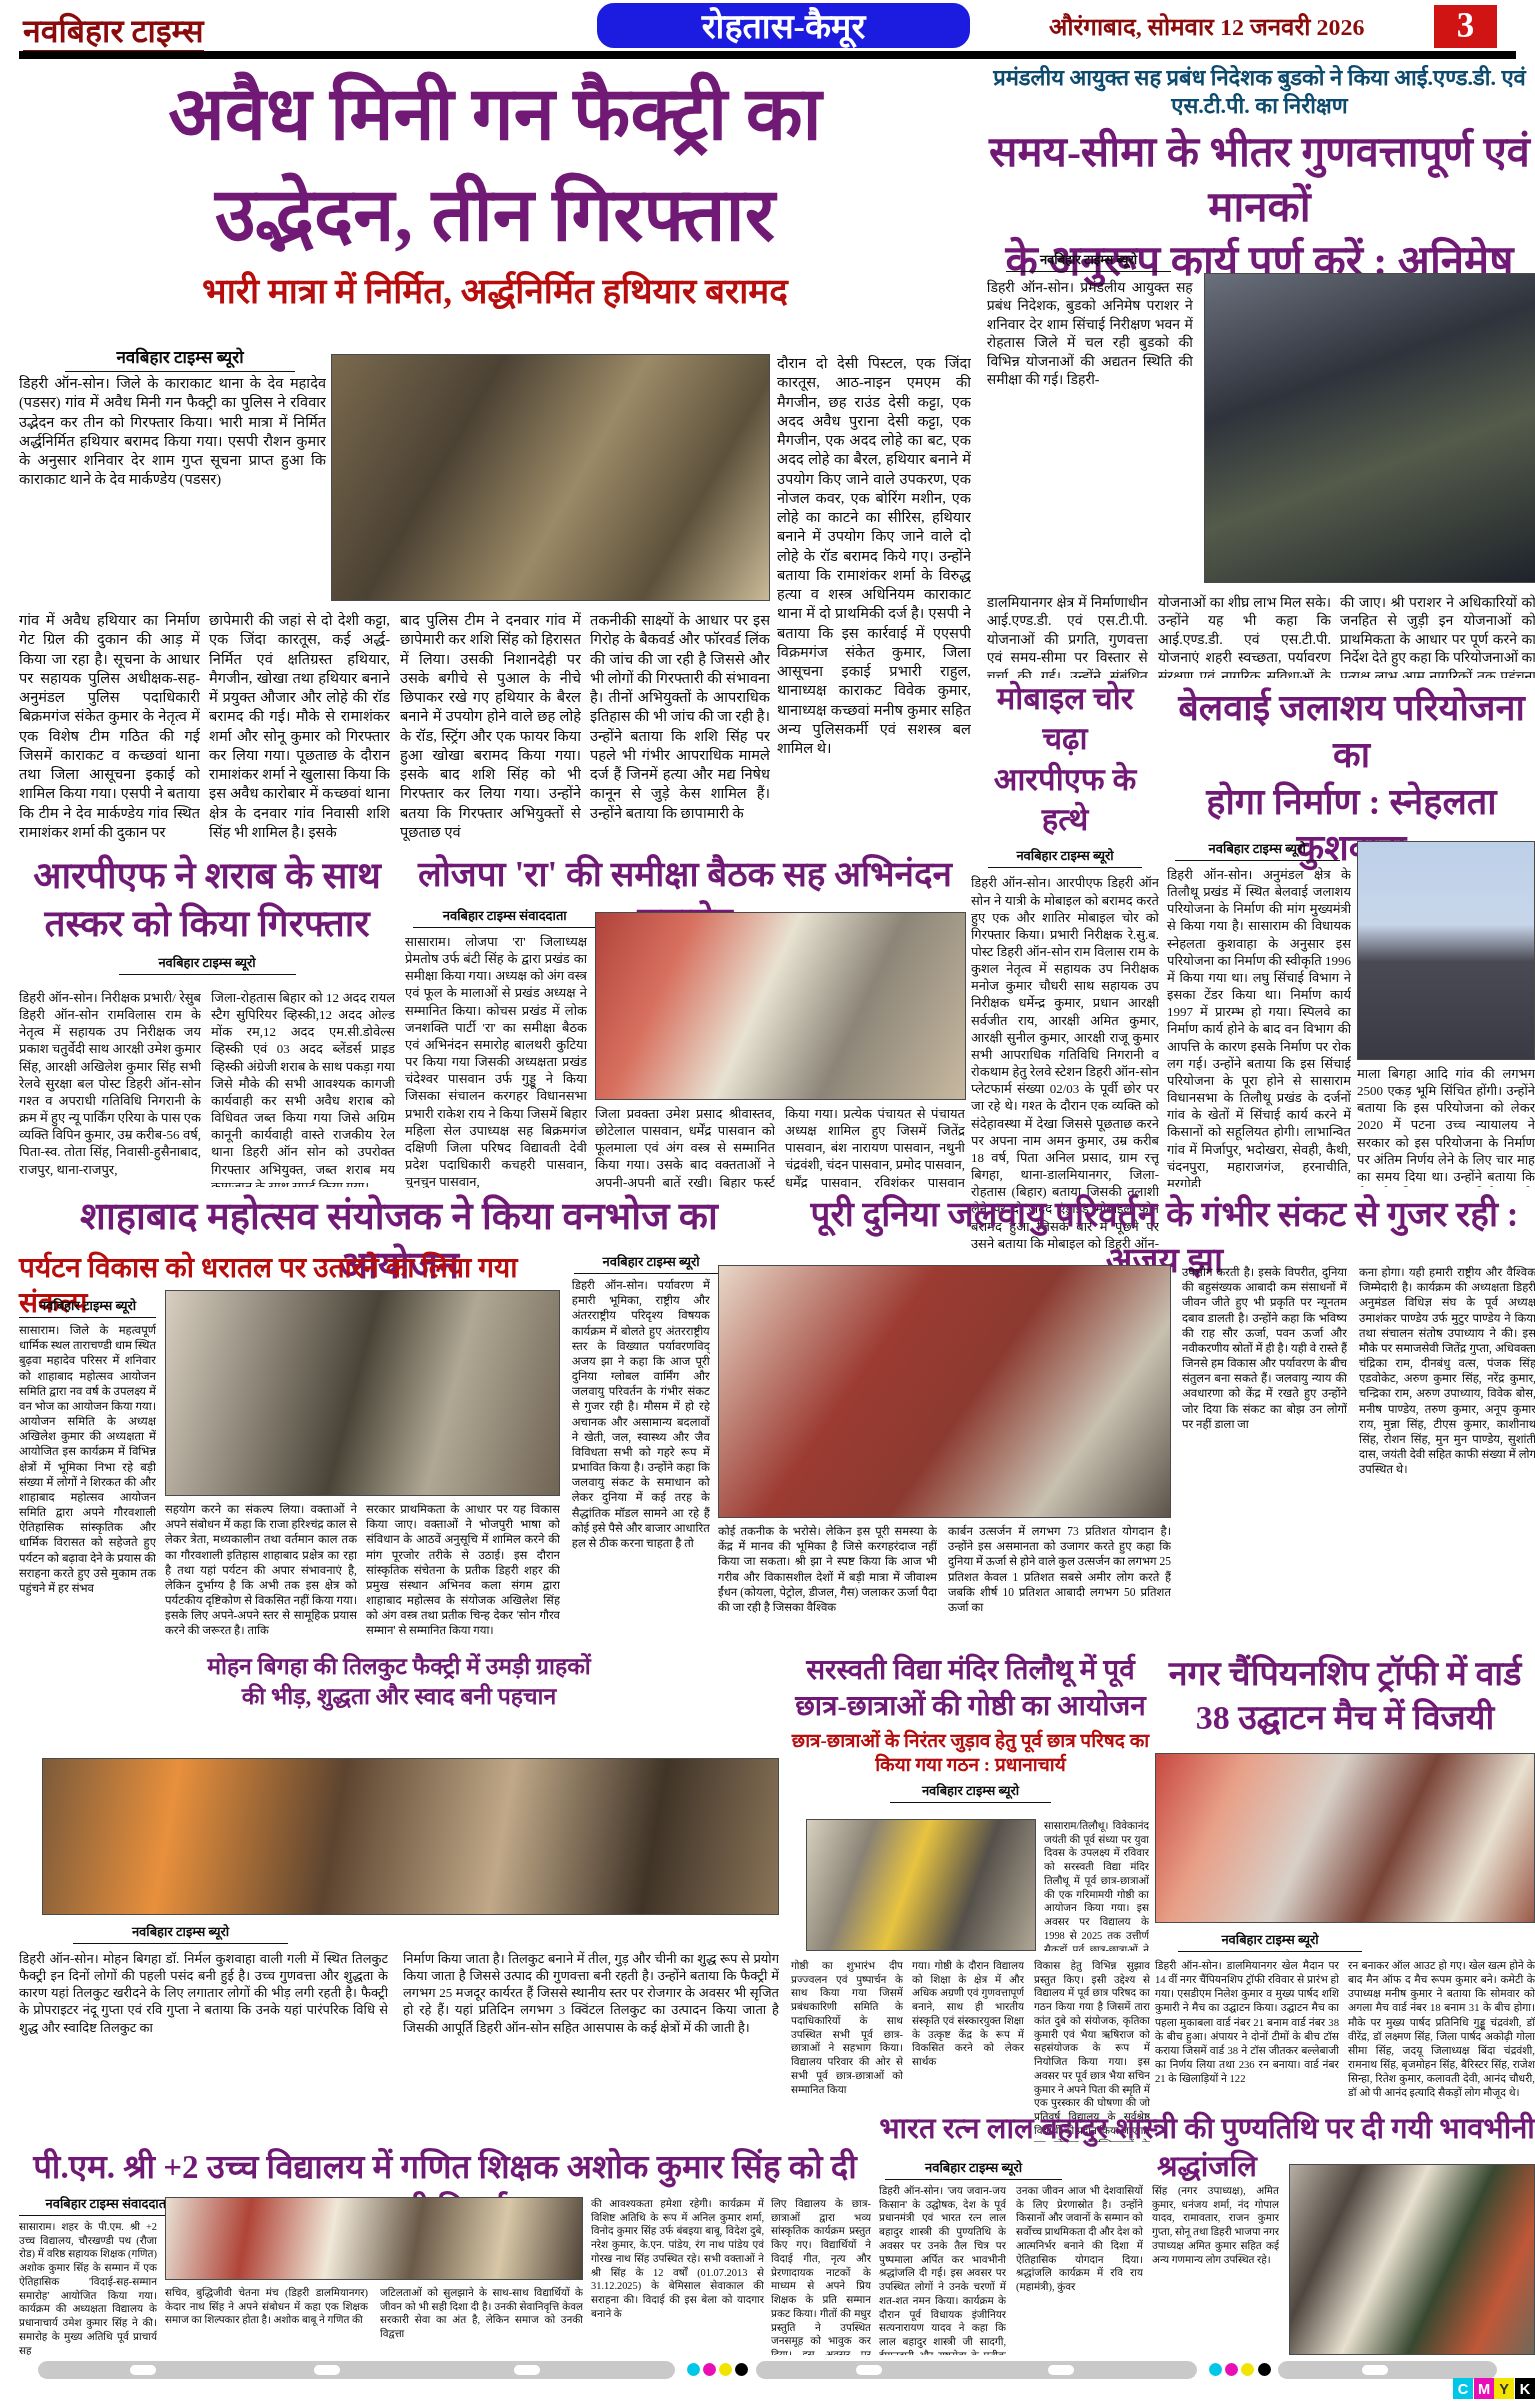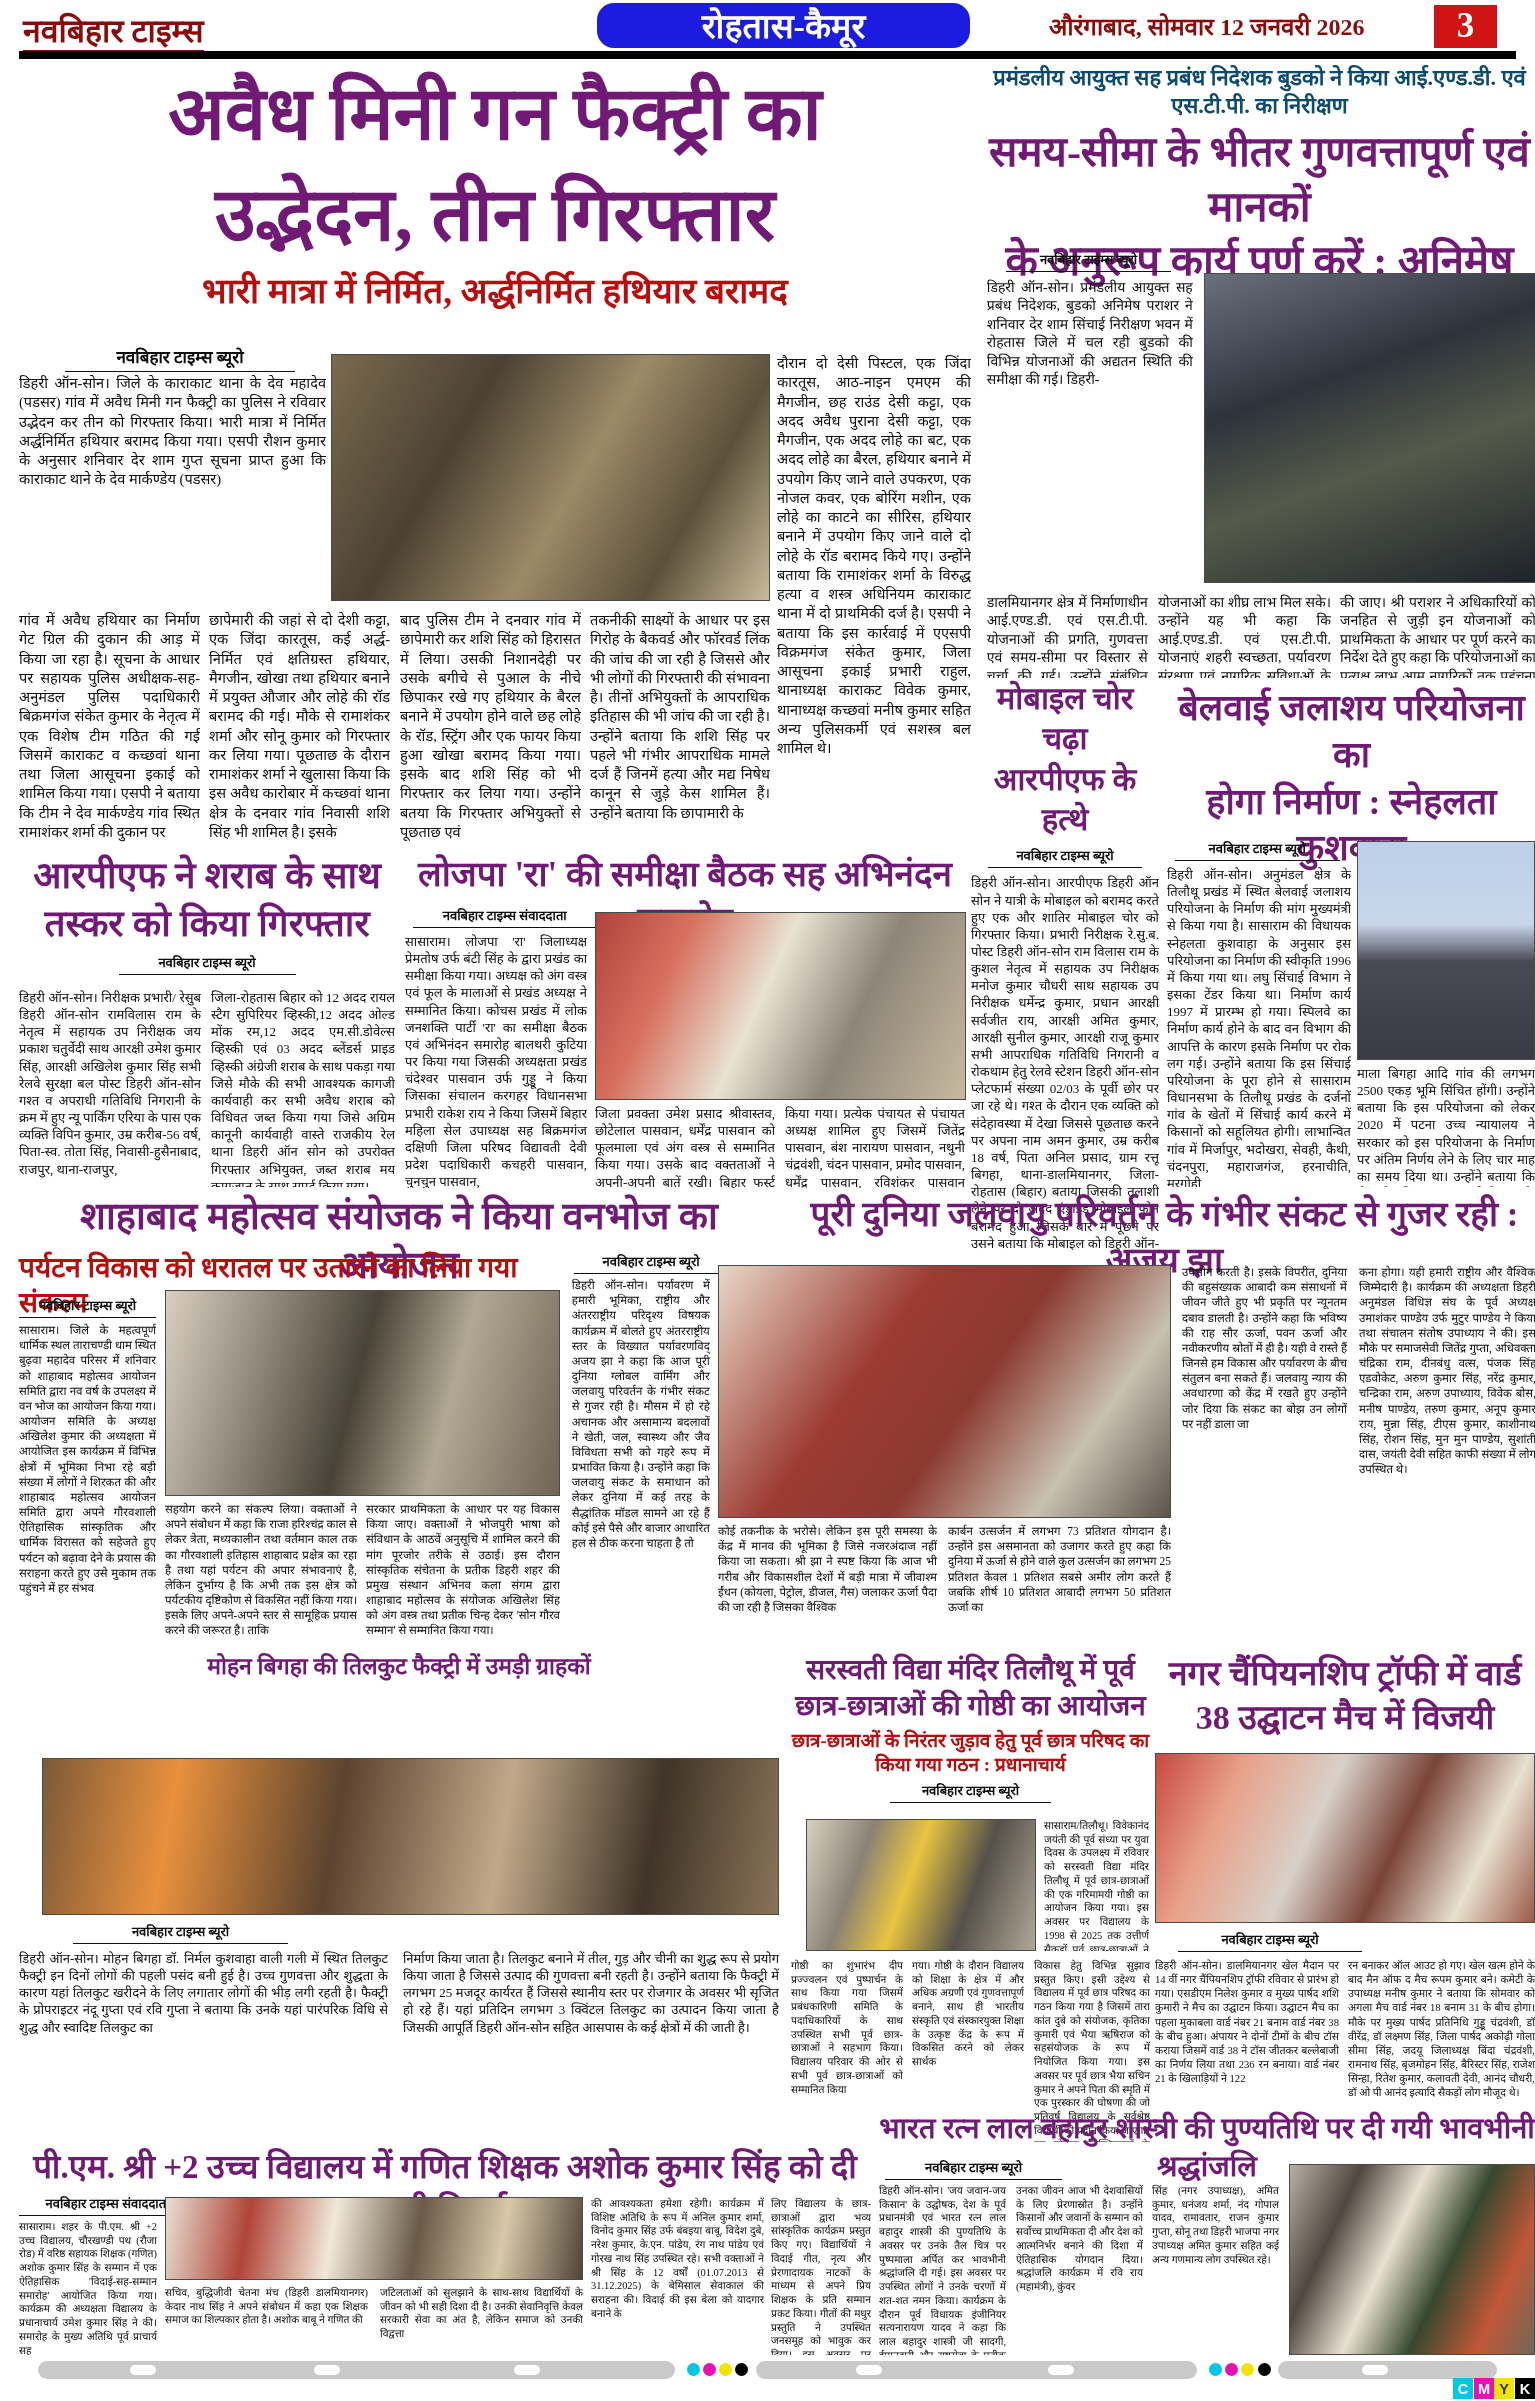--- a/index.html
+++ b/index.html
@@ -123,29 +123,30 @@
     <div class="abs photo" style="left:146px;top:98px;width:395px;height:206px;background:linear-gradient(105deg,#d8cfc0 0%,#8f877a 25%,#4a4438 48%,#b0a894 70%,#706455 100%);"></div>
     <div class="abs col b15" style="left:146px;top:310px;width:192px;height:144px;">सहयोग करने का संकल्प लिया। वक्ताओं ने अपने संबोधन में कहा कि राजा हरिश्चंद्र काल से लेकर त्रेता, मध्यकालीन तथा वर्तमान काल तक का गौरवशाली इतिहास शाहाबाद प्रक्षेत्र का रहा है तथा यहां पर्यटन की अपार संभावनाएं है, लेकिन दुर्भाग्य है कि अभी तक इस क्षेत्र को पर्यटकीय दृष्टिकोण से विकसित नहीं किया गया। इसके लिए अपने-अपने स्तर से सामूहिक प्रयास करने की जरूरत है। ताकि</div>
     <div class="abs col b15" style="left:347px;top:310px;width:194px;height:144px;">सरकार प्राथमिकता के आधार पर यह विकास किया जाए। वक्ताओं ने भोजपुरी भाषा को संविधान के आठवें अनुसूचि में शामिल करने की मांग पूरजोर तरीके से उठाई। इस दौरान सांस्कृतिक संचेतना के प्रतीक डिहरी शहर की प्रमुख संस्थान अभिनव कला संगम द्वारा शाहाबाद महोत्सव के संयोजक अखिलेश सिंह को अंग वस्त्र तथा प्रतीक चिन्ह देकर 'सोन गौरव सम्मान' से सम्मानित किया गया।</div>
   </div>
 
   <div class="abs" style="left:568px;top:1192px;width:967px;height:454px;">
     <div class="hl abs" style="left:226px;top:0;width:741px;font-size:35px;">पूरी दुनिया जलवायु परिवर्तन के गंभीर संकट से गुजर रही : अजय झा</div>
     <div class="abs byline sm" style="left:6.1px;top:60px;width:154px;">नवबिहार टाइम्स ब्यूरो</div>
     <div class="abs col b15" style="left:3.8px;top:86px;width:138px;height:369px;">डिहरी ऑन-सोन। पर्यावरण में हमारी भूमिका, राष्ट्रीय और अंतरराष्ट्रीय परिदृश्य विषयक कार्यक्रम में बोलते हुए अंतरराष्ट्रीय स्तर के विख्यात पर्यावरणविद् अजय झा ने कहा कि आज पूरी दुनिया ग्लोबल वार्मिंग और जलवायु परिवर्तन के गंभीर संकट से गुजर रही है। मौसम में हो रहे अचानक और असामान्य बदलावों ने खेती, जल, स्वास्थ्य और जैव विविधता सभी को गहरे रूप में प्रभावित किया है। उन्होंने कहा कि जलवायु संकट के समाधान को लेकर दुनिया में कई तरह के सैद्धांतिक मॉडल सामने आ रहे हैं कोई इसे पैसे और बाजार आधारित हल से ठीक करना चाहता है तो</div>
     <div class="abs photo" style="left:150px;top:73px;width:453px;height:253px;background:linear-gradient(125deg,#e8d8c8 0%,#9c3b32 35%,#8c3a30 55%,#c8c0b0 78%,#5c544a 100%);"></div>
-    <div class="abs col b15" style="left:150px;top:332px;width:219px;height:123px;">कोई तकनीक के भरोसे। लेकिन इस पूरी समस्या के केंद्र में मानव की भूमिका है जिसे नजरअंदाज नहीं किया जा सकता। श्री झा ने स्पष्ट किया कि आज भी गरीब और विकासशील देशों में बड़ी मात्रा में जीवाश्म ईंधन (कोयला, पेट्रोल, डीजल, गैस) जलाकर ऊर्जा पैदा की जा रही है जिसका वैश्विक</div>
+    <div class="abs col b15" style="left:150px;top:332px;width:219px;height:123px;">कोई तकनीक के भरोसे। लेकिन इस पूरी समस्या के केंद्र में मानव की भूमिका है जिसे करगहरंदाज नहीं किया जा सकता। श्री झा ने स्पष्ट किया कि आज भी गरीब और विकासशील देशों में बड़ी मात्रा में जीवाश्म ईंधन (कोयला, पेट्रोल, डीजल, गैस) जलाकर ऊर्जा पैदा की जा रही है जिसका वैश्विक</div>
     <div class="abs col b15" style="left:380px;top:332px;width:223px;height:123px;">कार्बन उत्सर्जन में लगभग 73 प्रतिशत योगदान है। उन्होंने इस असमानता को उजागर करते हुए कहा कि दुनिया में ऊर्जा से होने वाले कुल उत्सर्जन का लगभग 25 प्रतिशत केवल 1 प्रतिशत सबसे अमीर लोग करते हैं जबकि शीर्ष 10 प्रतिशत आबादी लगभग 50 प्रतिशत ऊर्जा का</div>
     <div class="abs col b15" style="left:614px;top:73px;width:165px;height:382px;">उपभोग करती है। इसके विपरीत, दुनिया की बहुसंख्यक आबादी कम संसाधनों में जीवन जीते हुए भी प्रकृति पर न्यूनतम दबाव डालती है। उन्होंने कहा कि भविष्य की राह सौर ऊर्जा, पवन ऊर्जा और नवीकरणीय स्रोतों में ही है। यही वे रास्ते हैं जिनसे हम विकास और पर्यावरण के बीच संतुलन बना सकते हैं। जलवायु न्याय की अवधारणा को केंद्र में रखते हुए उन्होंने जोर दिया कि संकट का बोझ उन लोगों पर नहीं डाला जा</div>
     <div class="abs col b15" style="left:791px;top:73px;width:177px;height:382px;">कना होगा। यही हमारी राष्ट्रीय और वैश्विक जिम्मेदारी है। कार्यक्रम की अध्यक्षता डिहरी अनुमंडल विधिज्ञ संघ के पूर्व अध्यक्ष उमाशंकर पाण्डेय उर्फ मुटुर पाण्डेय ने किया तथा संचालन संतोष उपाध्याय ने की। इस मौके पर समाजसेवी जितेंद्र गुप्ता, अधिवक्ता चंद्रिका राम, दीनबंधु वत्स, पंजक सिंह एडवोकेट, अरुण कुमार सिंह, नरेंद्र कुमार, चन्द्रिका राम, अरुण उपाध्याय, विवेक बोस, मनीष पाण्डेय, तरुण कुमार, अनूप कुमार राय, मुन्ना सिंह, टीएस कुमार, काशीनाथ सिंह, रोशन सिंह, मुन मुन पाण्डेय, सुशांती दास, जयंती देवी सहित काफी संख्या में लोग उपस्थित थे।</div>
   </div>
 
   <div class="abs" style="left:19px;top:1652px;width:760px;height:490px;">
     <div class="hl" style="font-size:23px;">
       <div>मोहन बिगहा की तिलकुट फैक्ट्री में उमड़ी ग्राहकों</div>
+      <div>की भीड़, शुद्धता और स्वाद बनी पहचान</div>
     </div>
     <div class="abs photo" style="left:23px;top:106px;width:737px;height:157px;background:linear-gradient(100deg,#7c5a3a 0%,#e8903c 18%,#5c4430 40%,#c0a888 62%,#403428 82%,#8a7458 100%);"></div>
     <div class="abs byline sm" style="left:54px;top:270px;width:215px;">नवबिहार टाइम्स ब्यूरो</div>
     <div class="abs col b17" style="left:0;top:298px;width:369px;height:189px;">डिहरी ऑन-सोन। मोहन बिगहा डॉ. निर्मल कुशवाहा वाली गली में स्थित तिलकुट फैक्ट्री इन दिनों लोगों की पहली पसंद बनी हुई है। उच्च गुणवत्ता और शुद्धता के कारण यहां तिलकुट खरीदने के लिए लगातार लोगों की भीड़ लगी रहती है। फैक्ट्री के प्रोपराइटर नंदू गुप्ता एवं रवि गुप्ता ने बताया कि उनके यहां पारंपरिक विधि से शुद्ध और स्वादिष्ट तिलकुट का</div>
     <div class="abs col b17" style="left:384px;top:298px;width:376px;height:189px;">निर्माण किया जाता है। तिलकुट बनाने में तील, गुड़ और चीनी का शुद्ध रूप से प्रयोग किया जाता है जिससे उत्पाद की गुणवत्ता बनी रहती है। उन्होंने बताया कि फैक्ट्री में लगभग 25 मजदूर कार्यरत हैं जिससे स्थानीय स्तर पर रोजगार के अवसर भी सृजित हो रहे हैं। यहां प्रतिदिन लगभग 3 क्विंटल तिलकुट का उत्पादन किया जाता है जिसकी आपूर्ति डिहरी ऑन-सोन सहित आसपास के कई क्षेत्रों में की जाती है।</div>
   </div>
 
   <div class="abs" style="left:791px;top:1652px;width:359px;height:490px;">
     <div class="hl" style="font-size:28px;">सरस्वती विद्या मंदिर तिलौथू में पूर्व छात्र-छात्राओं की गोष्ठी का आयोजन</div>
     <div class="sub-red" style="font-size:19px;margin-top:4.6px;">छात्र-छात्राओं के निरंतर जुड़ाव हेतु पूर्व छात्र परिषद का किया गया गठन : प्रधानाचार्य</div>

